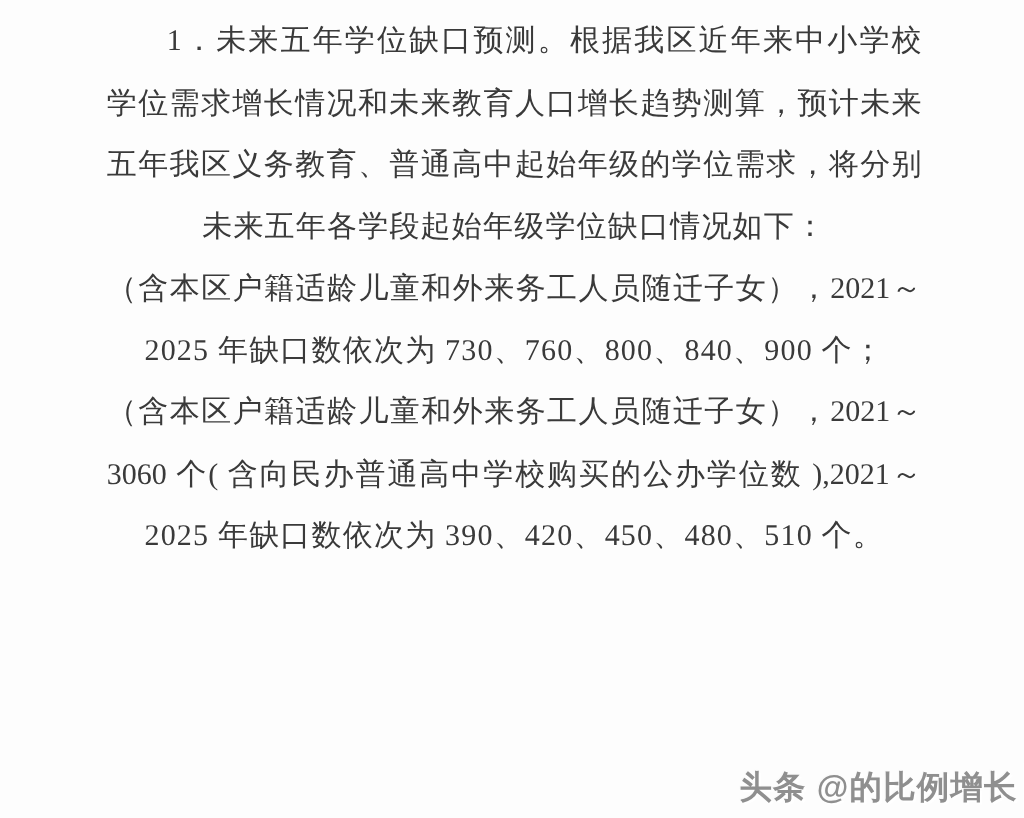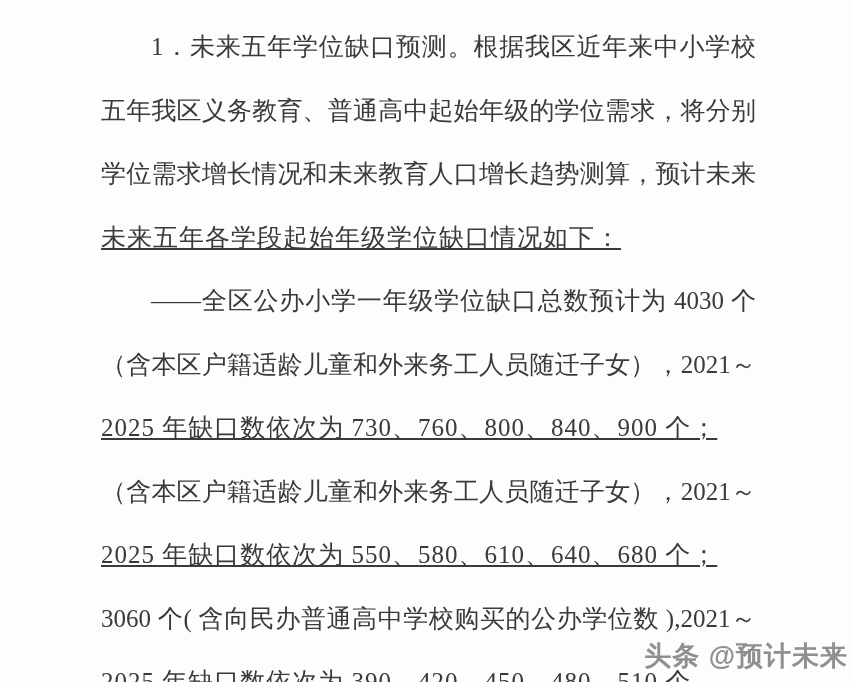--- a/index.html
+++ b/index.html
@@ -15,62 +15,59 @@
     position: absolute;
     left: 85px;
     top: 7px;
     width: 687px;
     font-size: 25px;
     line-height: 47.5px;
     color: #3a3a3a;
     overflow: hidden;
   }
   .line {
-    margin: 16px;
+    margin: 4px;
     padding: 0;
     height: 47.5px;
     white-space: normal;
     text-align: justify;
     text-align-last: justify;
     text-justify: inter-character;
   }
   .line.natural {
-    text-align: left;
+    text-align: center;
     text-align-last: auto;
     letter-spacing: 1px;
-    text-decoration: underline;
   }
   .line.indent { text-indent: 50px; }
   .watermark {
     position: absolute;
     right: 5px;
     bottom: 8px;
     font-family: "Liberation Sans", "DejaVu Sans", sans-serif;
     font-size: 27px;
     font-weight: bold;
     letter-spacing: 1px;
     color: #8f8f8f;
     text-shadow: 2px 2px 0 #ffffff, -1px -1px 0 #fafafa;
   }
 </style>
 </head>
 <body>
 
 <div class="page">
   <div class="doc">
     <p class="line indent">1．未来五年学位缺口预测。根据我区近年来中小学校</p>
+    <p class="line">学位需求增长情况和未来教育人口增长趋势测算，预计未来</p>
     <p class="line">五年我区义务教育、普通高中起始年级的学位需求，将分别</p>
-    <p class="line">学位需求增长情况和未来教育人口增长趋势测算，预计未来</p>
     <p class="line natural">未来五年各学段起始年级学位缺口情况如下：</p>
 
-    <p class="line indent">——全区公办小学一年级学位缺口总数预计为 4030 个</p>
     <p class="line">（含本区户籍适龄儿童和外来务工人员随迁子女），2021～</p>
     <p class="line natural">2025 年缺口数依次为 730、760、800、840、900 个；</p>
 
     <p class="line">（含本区户籍适龄儿童和外来务工人员随迁子女），2021～</p>
-    <p class="line natural">2025 年缺口数依次为 550、580、610、640、680 个；</p>
 
     <p class="line">3060 个( 含向民办普通高中学校购买的公办学位数 ),2021～</p>
     <p class="line natural">2025 年缺口数依次为 390、420、450、480、510 个。</p>
   </div>
 
-  <div class="watermark">头条 @预计未来</div>
+  <div class="watermark">头条 @的比例增长</div>
 </div>
 
 </body></html>

